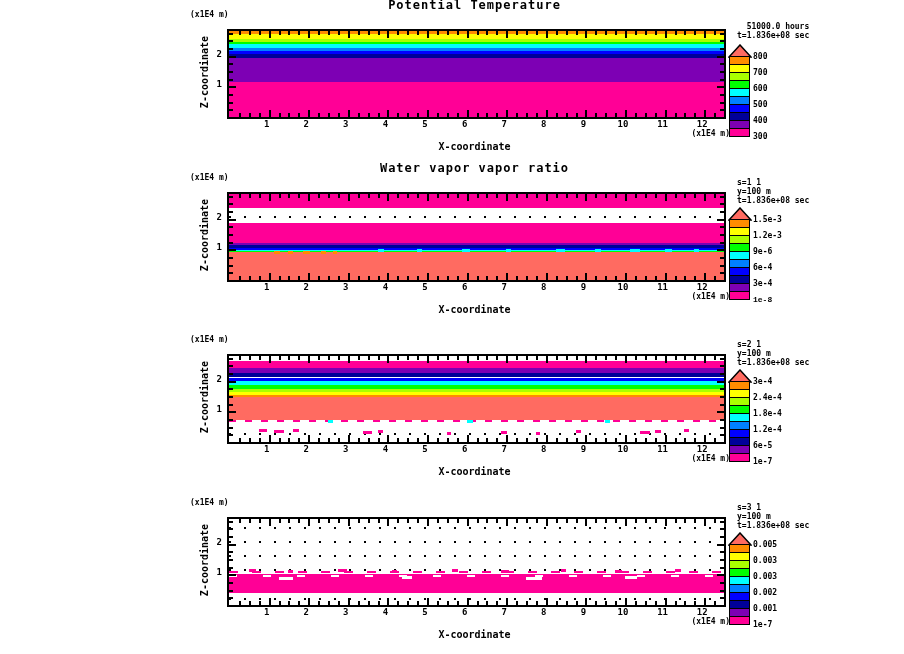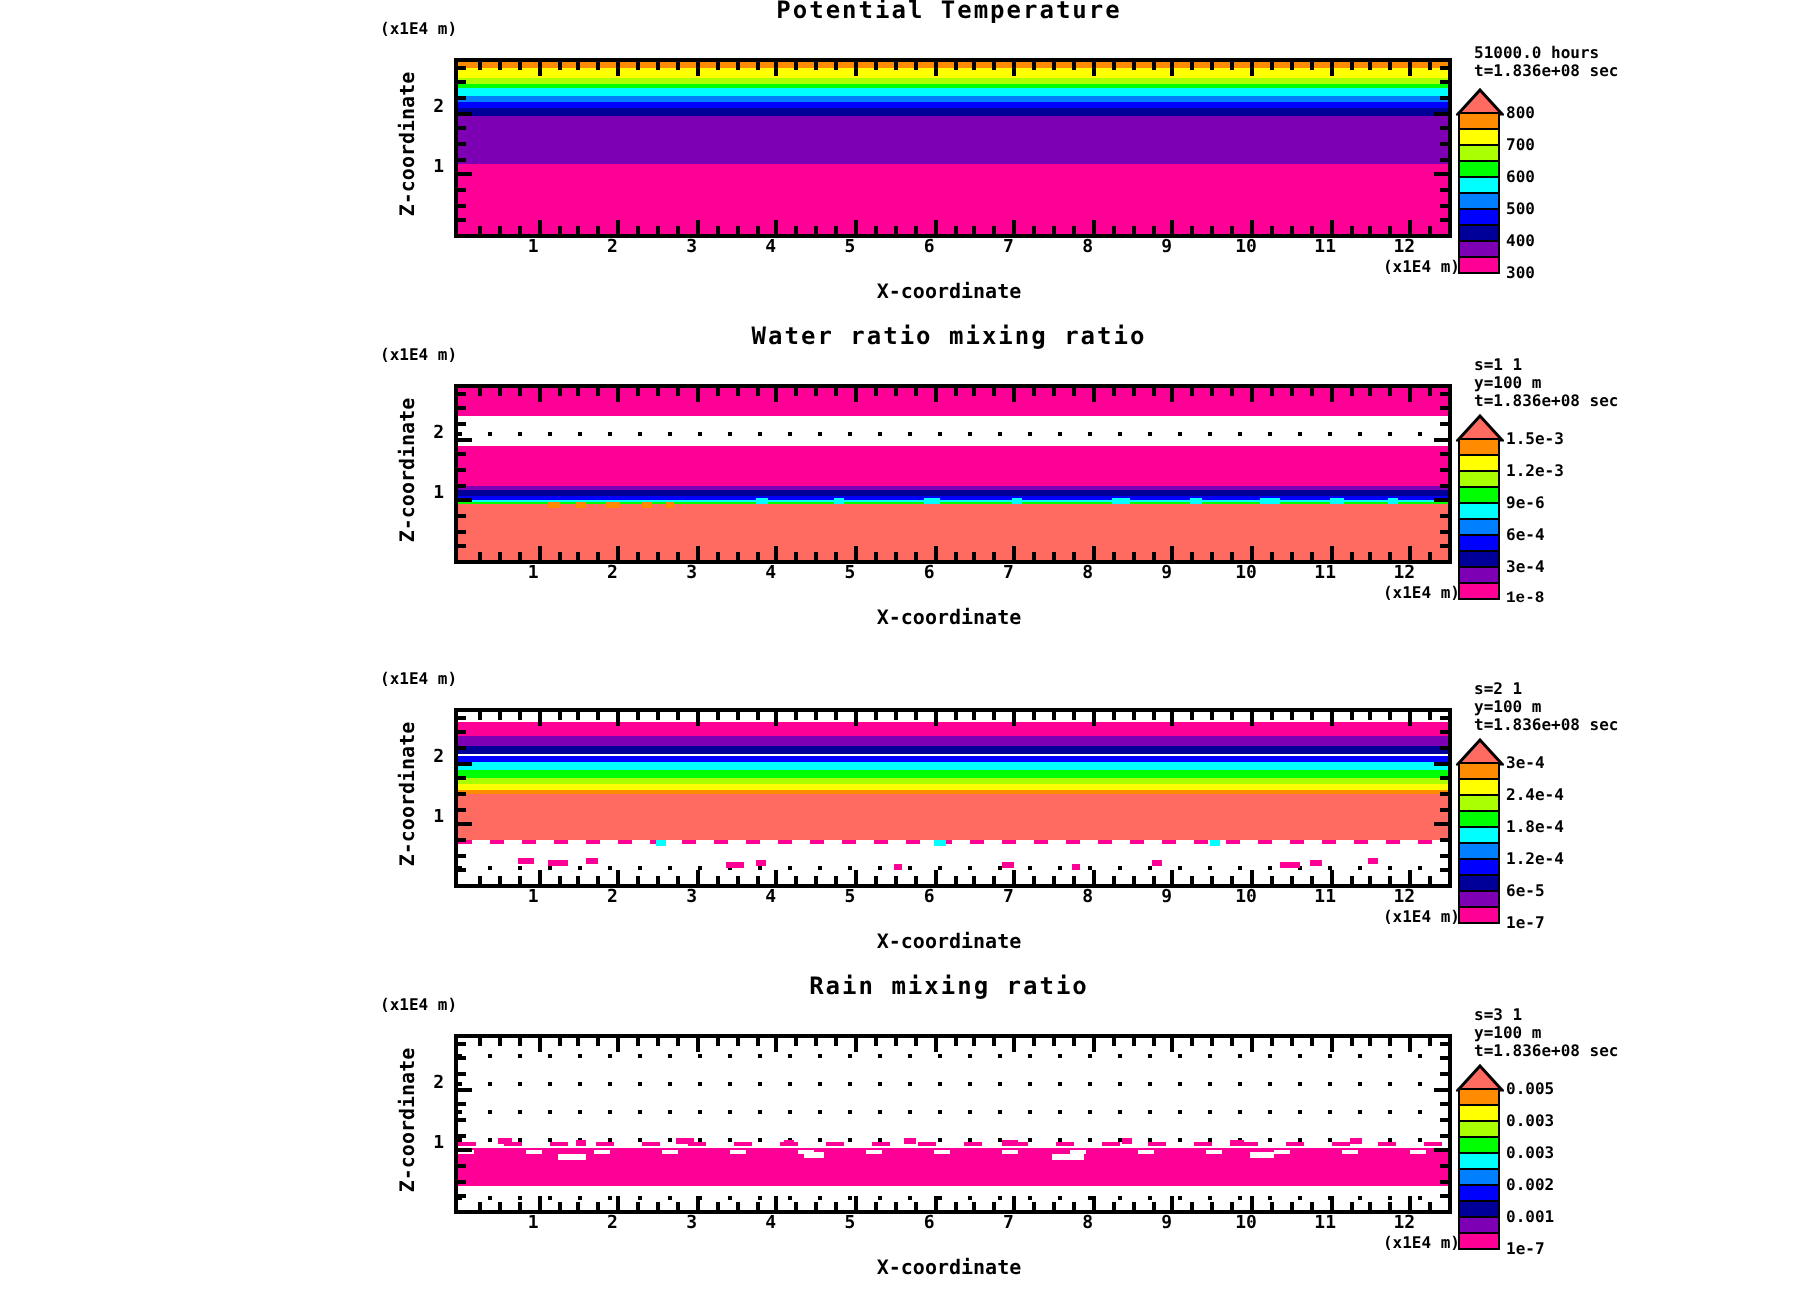--- a/index.html
+++ b/index.html
@@ -182,21 +182,21 @@
       <div class="xtick-label" style="left: 416px;">5</div>
       <div class="xtick-label" style="left: 455.6px;">6</div>
       <div class="xtick-label" style="left: 495.2px;">7</div>
       <div class="xtick-label" style="left: 534.8px;">8</div>
       <div class="xtick-label" style="left: 574.4px;">9</div>
       <div class="xtick-label" style="left: 614px;">10</div>
       <div class="xtick-label" style="left: 653.6px;">11</div>
       <div class="xtick-label" style="left: 693.2px;">12</div>
       <div class="x-units">(x1E4 m)</div>
       <div class="x-axis-label">X-coordinate</div>
-      <div class="legend" style="top: 20px;">
+      <div class="legend" style="top: 20px; text-align: right;">
         <div>51000.0 hours</div>
         <div>t=1.836e+08 sec</div>
       </div>
       <div class="cb-arrow"><svg width="24" height="14">
           <polygon points="12,1 23,13 1,13" fill="#FF6B61" stroke="#000" stroke-width="1.5"></polygon>
         </svg></div>
       <div class="cb-stack">
         <div class="cb-box" style="background: rgb(255, 140, 0);"></div>
         <div class="cb-box" style="background: rgb(255, 255, 0);"></div>
         <div class="cb-box" style="background: rgb(170, 255, 0);"></div>
@@ -209,21 +209,21 @@
         <div class="cb-box" style="background: rgb(255, 0, 150);"></div>
       </div>
       <div class="cb-label" style="top: 130px;">300</div>
       <div class="cb-label" style="top: 114px;">400</div>
       <div class="cb-label" style="top: 98px;">500</div>
       <div class="cb-label" style="top: 82px;">600</div>
       <div class="cb-label" style="top: 66px;">700</div>
       <div class="cb-label" style="top: 50px;">800</div>
     </div>
     <div class="plot-block" style="top: 165px;">
-      <div class="plot-title">Water ratio mixing ratio</div>
+      <div class="plot-title">Water vapor vapor ratio</div>
       <div class="y-units">(x1E4 m)</div>
       <div class="y-axis-label">Z-coordinate</div>
       <div class="ytick-label" style="left: 208px; top: 77.2857px;">1</div>
       <div class="ytick-label" style="left: 208px; top: 46.5714px;">2</div>
       <div class="frame">
         <div class="dotrow" style="top: 22.0357px;"></div>
         <div class="band" style="top: 0px; height: 14.4357px; background: rgb(255, 0, 150);"></div>
         <div class="band" style="top: 28.5643px; height: 19.9643px; background: rgb(255, 0, 150);"></div>
         <div class="band" style="top: 48.5286px; height: 2.76429px; background: rgb(125, 0, 180);"></div>
         <div class="band" style="top: 51.2929px; height: 2.45714px; background: rgb(0, 0, 153);"></div>
@@ -597,21 +597,20 @@
         <div class="cb-box" style="background: rgb(255, 0, 150);"></div>
       </div>
       <div class="cb-label" style="top: 130px;">1e-7</div>
       <div class="cb-label" style="top: 114px;">6e-5</div>
       <div class="cb-label" style="top: 98px;">1.2e-4</div>
       <div class="cb-label" style="top: 82px;">1.8e-4</div>
       <div class="cb-label" style="top: 66px;">2.4e-4</div>
       <div class="cb-label" style="top: 50px;">3e-4</div>
     </div>
     <div class="plot-block" style="top: 490px;">
-      <div class="plot-title">Rain mixing ratio</div>
       <div class="y-units">(x1E4 m)</div>
       <div class="y-axis-label">Z-coordinate</div>
       <div class="ytick-label" style="left: 208px; top: 77.2857px;">1</div>
       <div class="ytick-label" style="left: 208px; top: 46.5714px;">2</div>
       <div class="frame">
         <div class="dotrow" style="top: 8.21429px;"></div>
         <div class="dotrow" style="top: 22.0357px;"></div>
         <div class="dotrow" style="top: 35.8571px;"></div>
         <div class="dotrow" style="top: 49.6786px;"></div>
         <div class="dotrow" style="top: 78.8571px;"></div>

